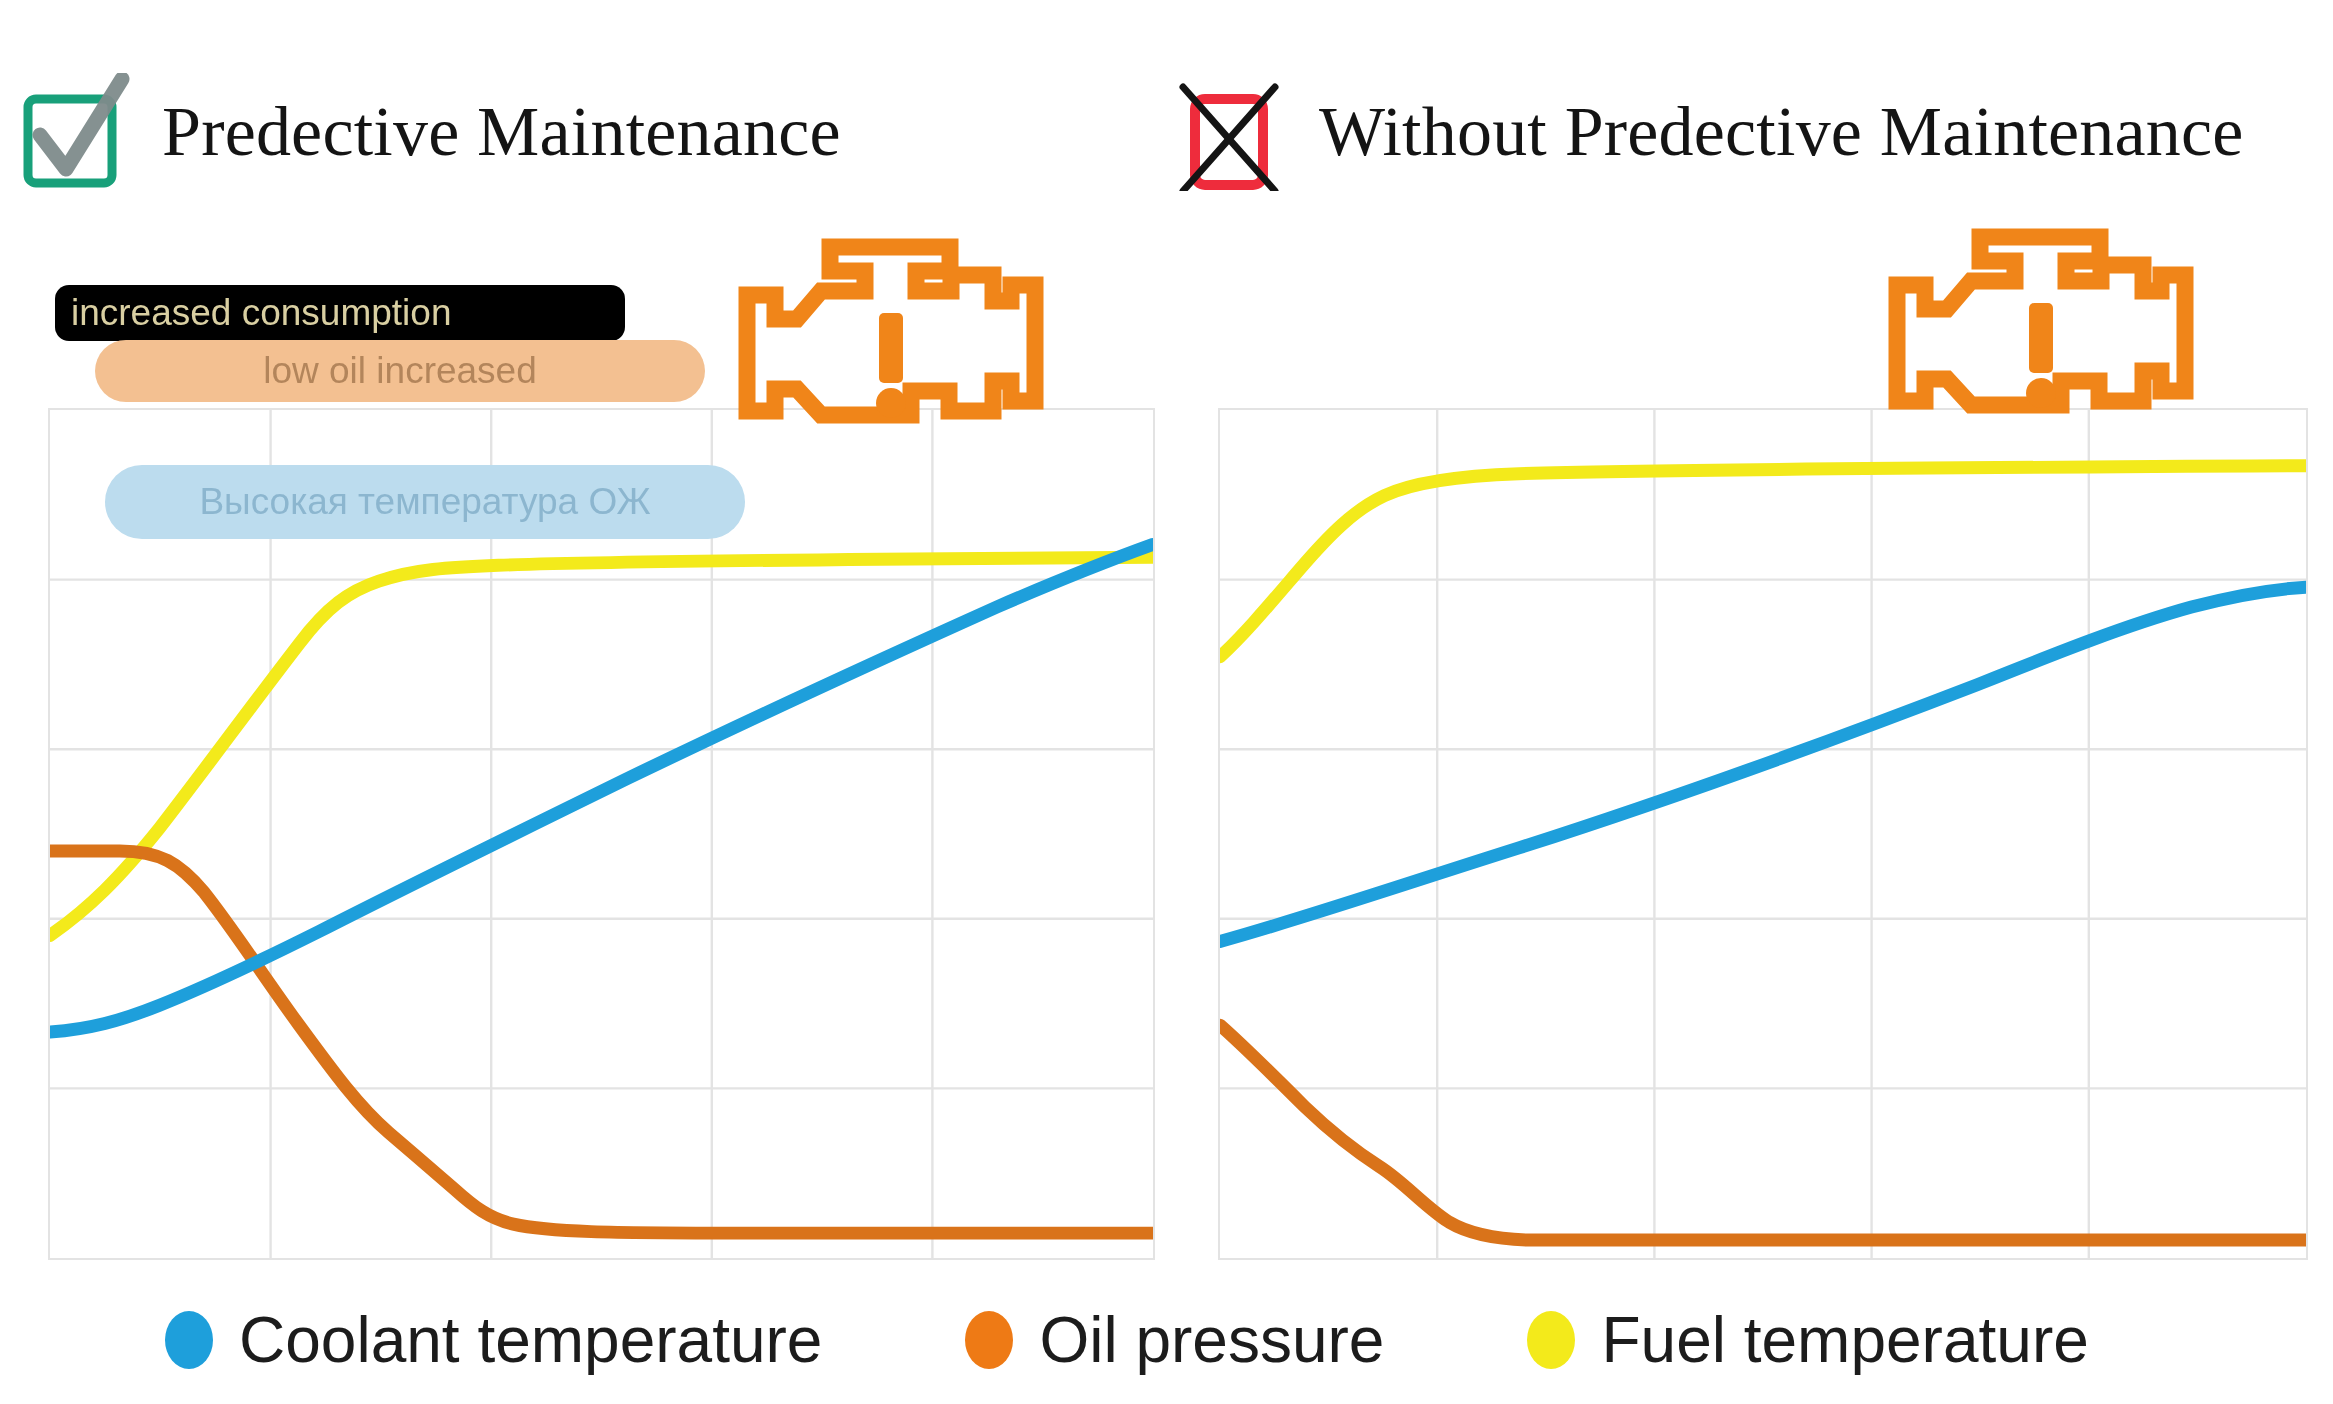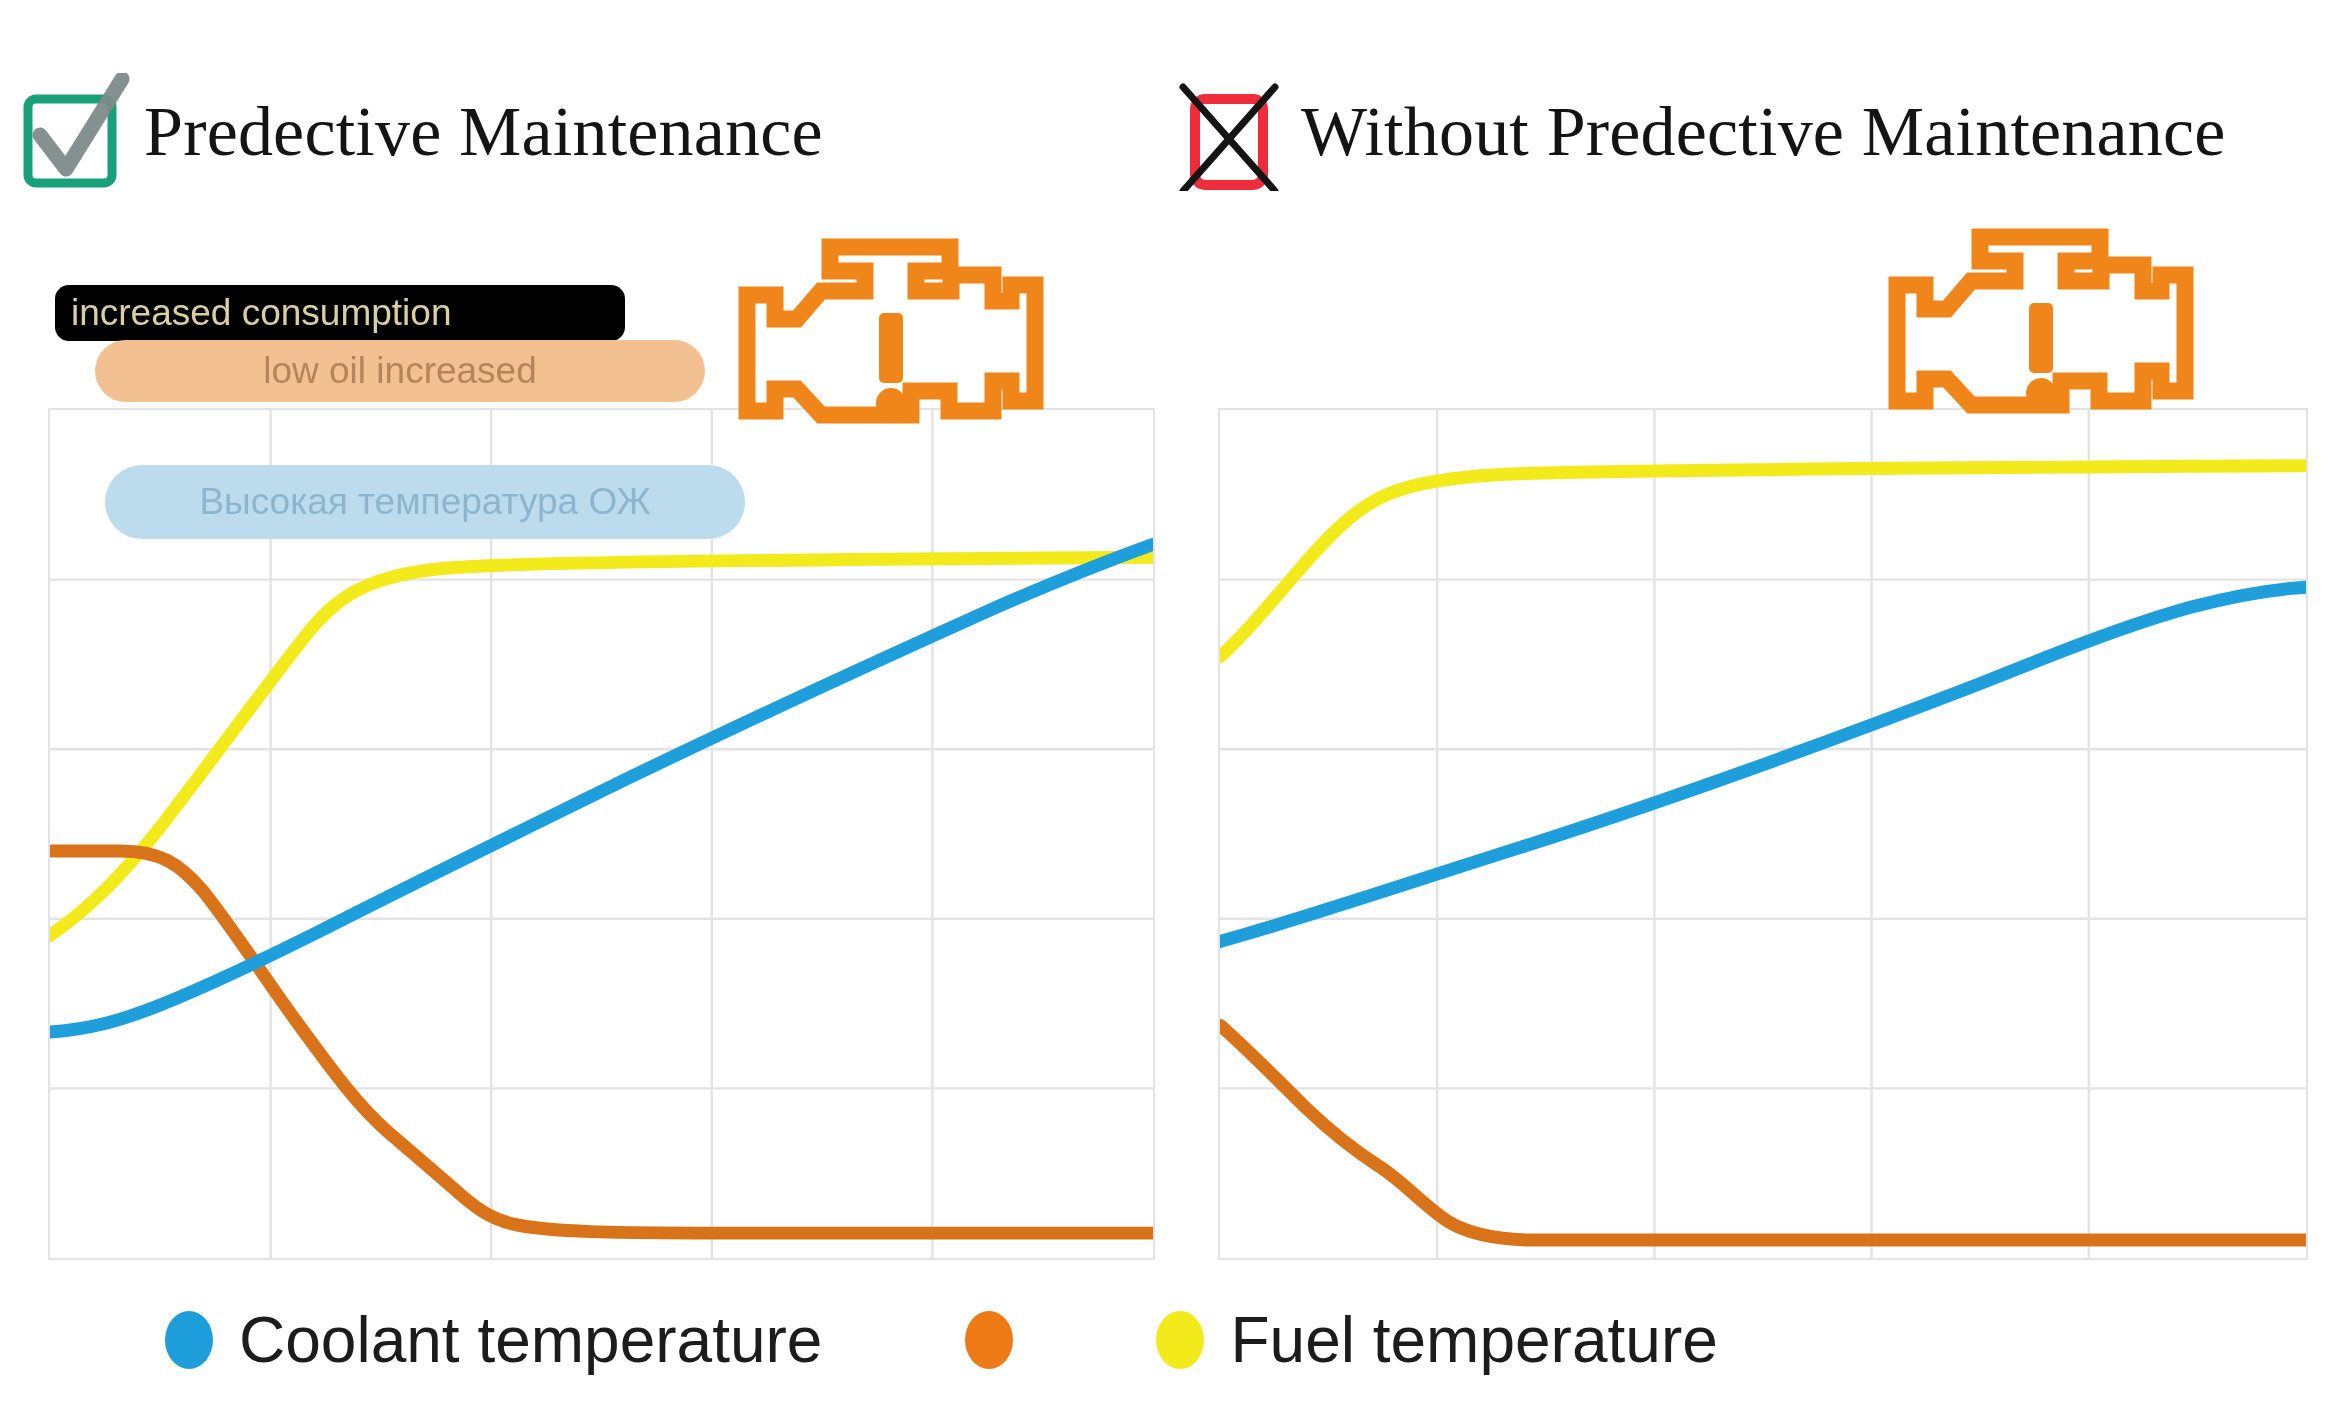--- a/index.html
+++ b/index.html
@@ -20,21 +20,21 @@
     position: absolute;
     top: 0;
     left: 0;
     width: 2333px;
     height: 230px;
   }
   .panel-title {
     position: absolute;
     display: flex;
     align-items: center;
-    gap: 8px;
+    gap: 26px;
     height: 180px;
   }
   .panel-title.left  { left: 18px; top: 42px; }
   .panel-title.right { left: 1175px; top: 42px; }
 
   .mark-box {
     position: relative;
     width: 118px;
     height: 118px;
     flex: 0 0 auto;
@@ -270,20 +270,21 @@
 
 <div class="legend">
 
   <div class="legend-item">
     <span class="legend-dot" style="background:#1E9FDB"></span>
     <span class="legend-label">Coolant temperature</span>
   </div>
 
   <div class="legend-item">
     <span class="legend-dot" style="background:#EE7A15"></span>
+    <span class="legend-label">Oil pressure</span>
   </div>
 
   <div class="legend-item">
     <span class="legend-dot" style="background:#F3EA1B"></span>
     <span class="legend-label">Fuel temperature</span>
   </div>
 
 </div>
 
 </body></html>

